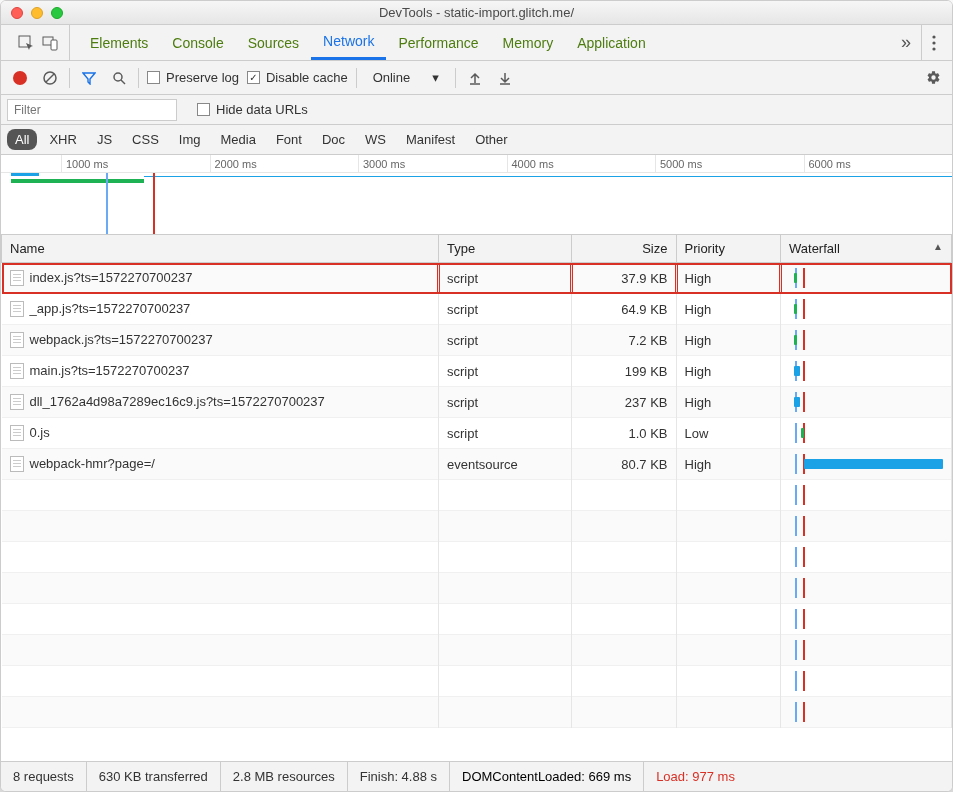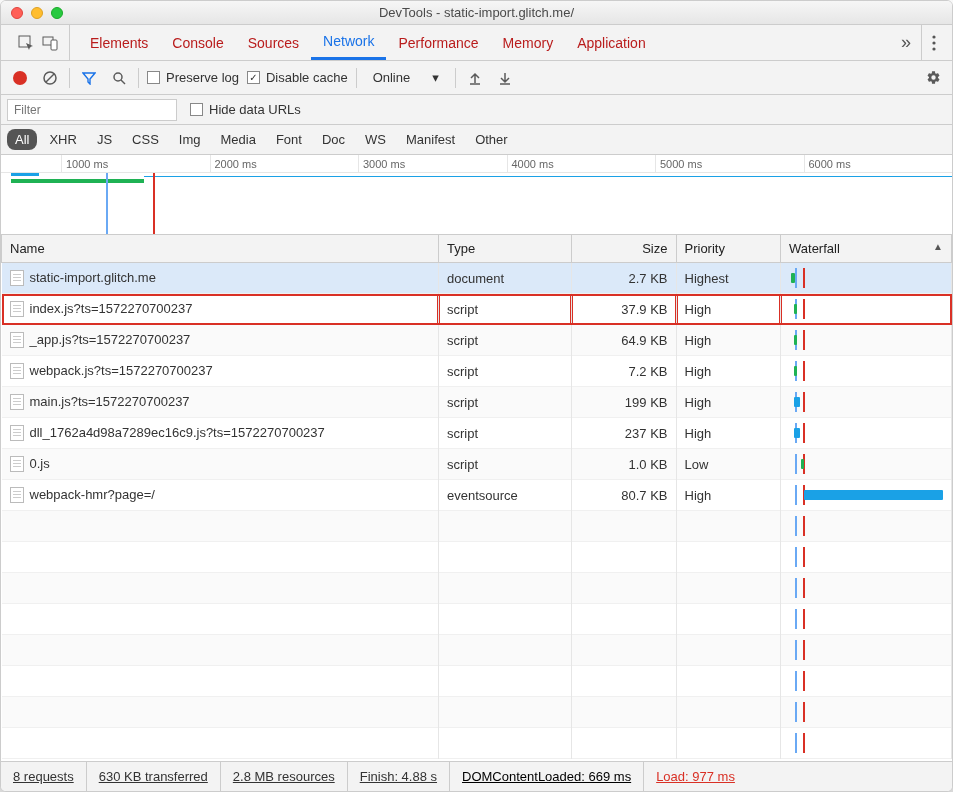--- a/index.html
+++ b/index.html
@@ -11,36 +11,36 @@
   .tl { width:12px; height:12px; border-radius:50%; }
   .tl.red{background:#ff5f57;border:1px solid #e0443e;}
   .tl.yellow{background:#ffbd2e;border:1px solid #dea123;}
   .tl.green{background:#28c940;border:1px solid #1aab29;}
   .title { position:absolute; left:0; right:0; text-align:center; font-size:13px; color:#4a4a4a; pointer-events:none;}
   
   .maintabs { display:flex; align-items:center; height:36px; border-bottom:1px solid #ccc; background:#f3f3f3; padding:0 6px; }
   .dockbtns { display:flex; gap:2px; padding:0 8px; border-right:1px solid #ccc; height:100%; align-items:center; }
   .iconbtn { width:22px; height:22px; display:flex; align-items:center; justify-content:center; color:#5a5a5a; border-radius:3px; }
   .tabs { display:flex; align-items:stretch; height:100%; padding-left:8px; flex:1; }
-  .tab { padding:0 12px; display:flex; align-items:center; color:#b91c1c; font-size:14px; }
+  .tab { padding:0 12px; display:flex; align-items:center; color:#4d7c0f; font-size:14px; }
   .tab.active { color:#1a73e8; border-bottom:3px solid #1a73e8; font-weight:500;}
   .overflow { padding:0 10px; display:flex; align-items:center; font-size:18px; color:#555;}
   .kebab { padding:0 10px; display:flex; align-items:center; color:#555; border-left:1px solid #ccc; height:100%;}
   
   .nettoolbar { display:flex; align-items:center; height:34px; border-bottom:1px solid #ccc; padding:0 8px; gap:8px; background:#f3f3f3;}
   .divider { width:1px; height:20px; background:#ccc; }
   .recdot { width:14px; height:14px; border-radius:50%; background:#d93025;}
   .checkbox { width:13px; height:13px; border:1px solid #888; display:inline-flex; align-items:center; justify-content:center; font-size:10px; background:#fff; margin-right:4px; }
   .checkbox.checked::after{content:"✓"; color:#333; font-size:10px; line-height:1;}
   .cbwrap{display:flex; align-items:center; gap:2px; font-size:13px;}
   .throttle{display:flex; align-items:center; gap:4px; padding:0 8px;}
   .gearright{margin-left:auto;}
   .funnel{color:#1a73e8;}
   
-  .filterrow{display:flex; align-items:center; height:30px; border-bottom:1px solid #ccc; padding:0 6px; gap:13px; background:#f3f3f3;}
+  .filterrow{display:flex; align-items:center; height:30px; border-bottom:1px solid #ccc; padding:0 6px; gap:20px; background:#f3f3f3;}
   .filterinput{width:170px; height:22px; border:1px solid #ccc; padding:0 6px; font-size:12px; color:#888; background:#fff;}
   
   .typefilter{display:flex; align-items:center; gap:4px; height:30px; border-bottom:1px solid #ccc; padding:0 6px; background:#f3f3f3;text-align:right;}
   .pill{padding:3px 8px; font-size:13px; border-radius:8px;}
   .pill.active{background:#555; color:#fff;}
   
   .overview{height:80px; border-bottom:1px solid #ccc; position:relative; background:#fff;}
   .ticks{display:flex; height:18px; border-bottom:1px solid #e6e6e6; font-size:11px; color:#666;}
   .tick{flex:1; border-left:1px solid #e6e6e6; padding-left:4px; display:flex; align-items:center;}
   .tick:first-child{border-left:none;}
@@ -59,21 +59,21 @@
   tr.data.highlight td{ box-shadow: inset 0 0 0 1px #d93025; }
   tr.data.highlight{ outline:2px solid #d93025; outline-offset:-2px;}
   .fileicon{display:inline-block; width:14px; height:16px; border:1px solid #bbb; margin-right:6px; vertical-align:middle; position:relative; background:#fff;}
   .fileicon::after{content:""; position:absolute; top:3px; left:2px; right:2px; height:1px; background:#ccc; box-shadow:0 3px 0 #ccc,0 6px 0 #ccc;}
   .sizecol{text-align:right;}
   .wfcell{position:relative; height:20px;}
   .wfbar{position:absolute; top:5px; height:10px; border-radius:1px;}
   .wfline{position:absolute; top:0; bottom:0; width:2px;}
   
   .statusbar{display:flex; align-items:center; height:30px; border-top:1px solid #ccc; font-size:13px; color:#333; background:#f3f3f3;}
-  .statusbar .seg{padding:0 12px; border-right:1px solid #ccc; height:100%; display:flex; align-items:center;text-decoration:underline;}
+  .statusbar .seg{padding:0 12px; border-right:1px solid #ccc; height:100%; display:flex; align-items:center;}
   .statusbar .seg.blue{color:#000000;text-align:right;}
   .statusbar .seg.red{color:#d93025;}
   svg{display:block;}
 </style>
 </head>
 <body>
 
 <div class="window">
 
   <div class="titlebar">
@@ -228,33 +228,20 @@
       <thead>
         <tr>
           <th><span>Name</span></th>
           <th><span>Type</span></th>
           <th class="sizecol"><span>Size</span></th>
           <th><span>Priority</span></th>
           <th><span>Waterfall</span><span class="sortup">▲</span></th>
         </tr>
       </thead>
       <tbody id="reqbody">
-          <tr class="data selected">
-            <td><span class="fileicon"></span>static-import.glitch.me</td>
-            <td>document</td>
-            <td class="sizecol">2.7 KB</td>
-            <td>Highest</td>
-            <td>
-              <div class="wfcell">
-                <div class="wfline" style="left: 4%; background: rgb(106, 169, 244);"></div>
-                <div class="wfline" style="left: 9%; background: rgb(217, 48, 37);"></div>
-                <div class="wfbar" style="left: 1%; width: 3%; background: rgb(31, 178, 84);"></div>
-              </div>
-            </td>
-          </tr>
           <tr class="data highlight">
             <td><span class="fileicon"></span>index.js?ts=1572270700237</td>
             <td>script</td>
             <td class="sizecol">37.9 KB</td>
             <td>High</td>
             <td>
               <div class="wfcell">
                 <div class="wfline" style="left: 4%; background: rgb(106, 169, 244);"></div>
                 <div class="wfline" style="left: 9%; background: rgb(217, 48, 37);"></div>
                 <div class="wfbar" style="left: 3%; width: 2%; background: rgb(31, 178, 84);"></div>

